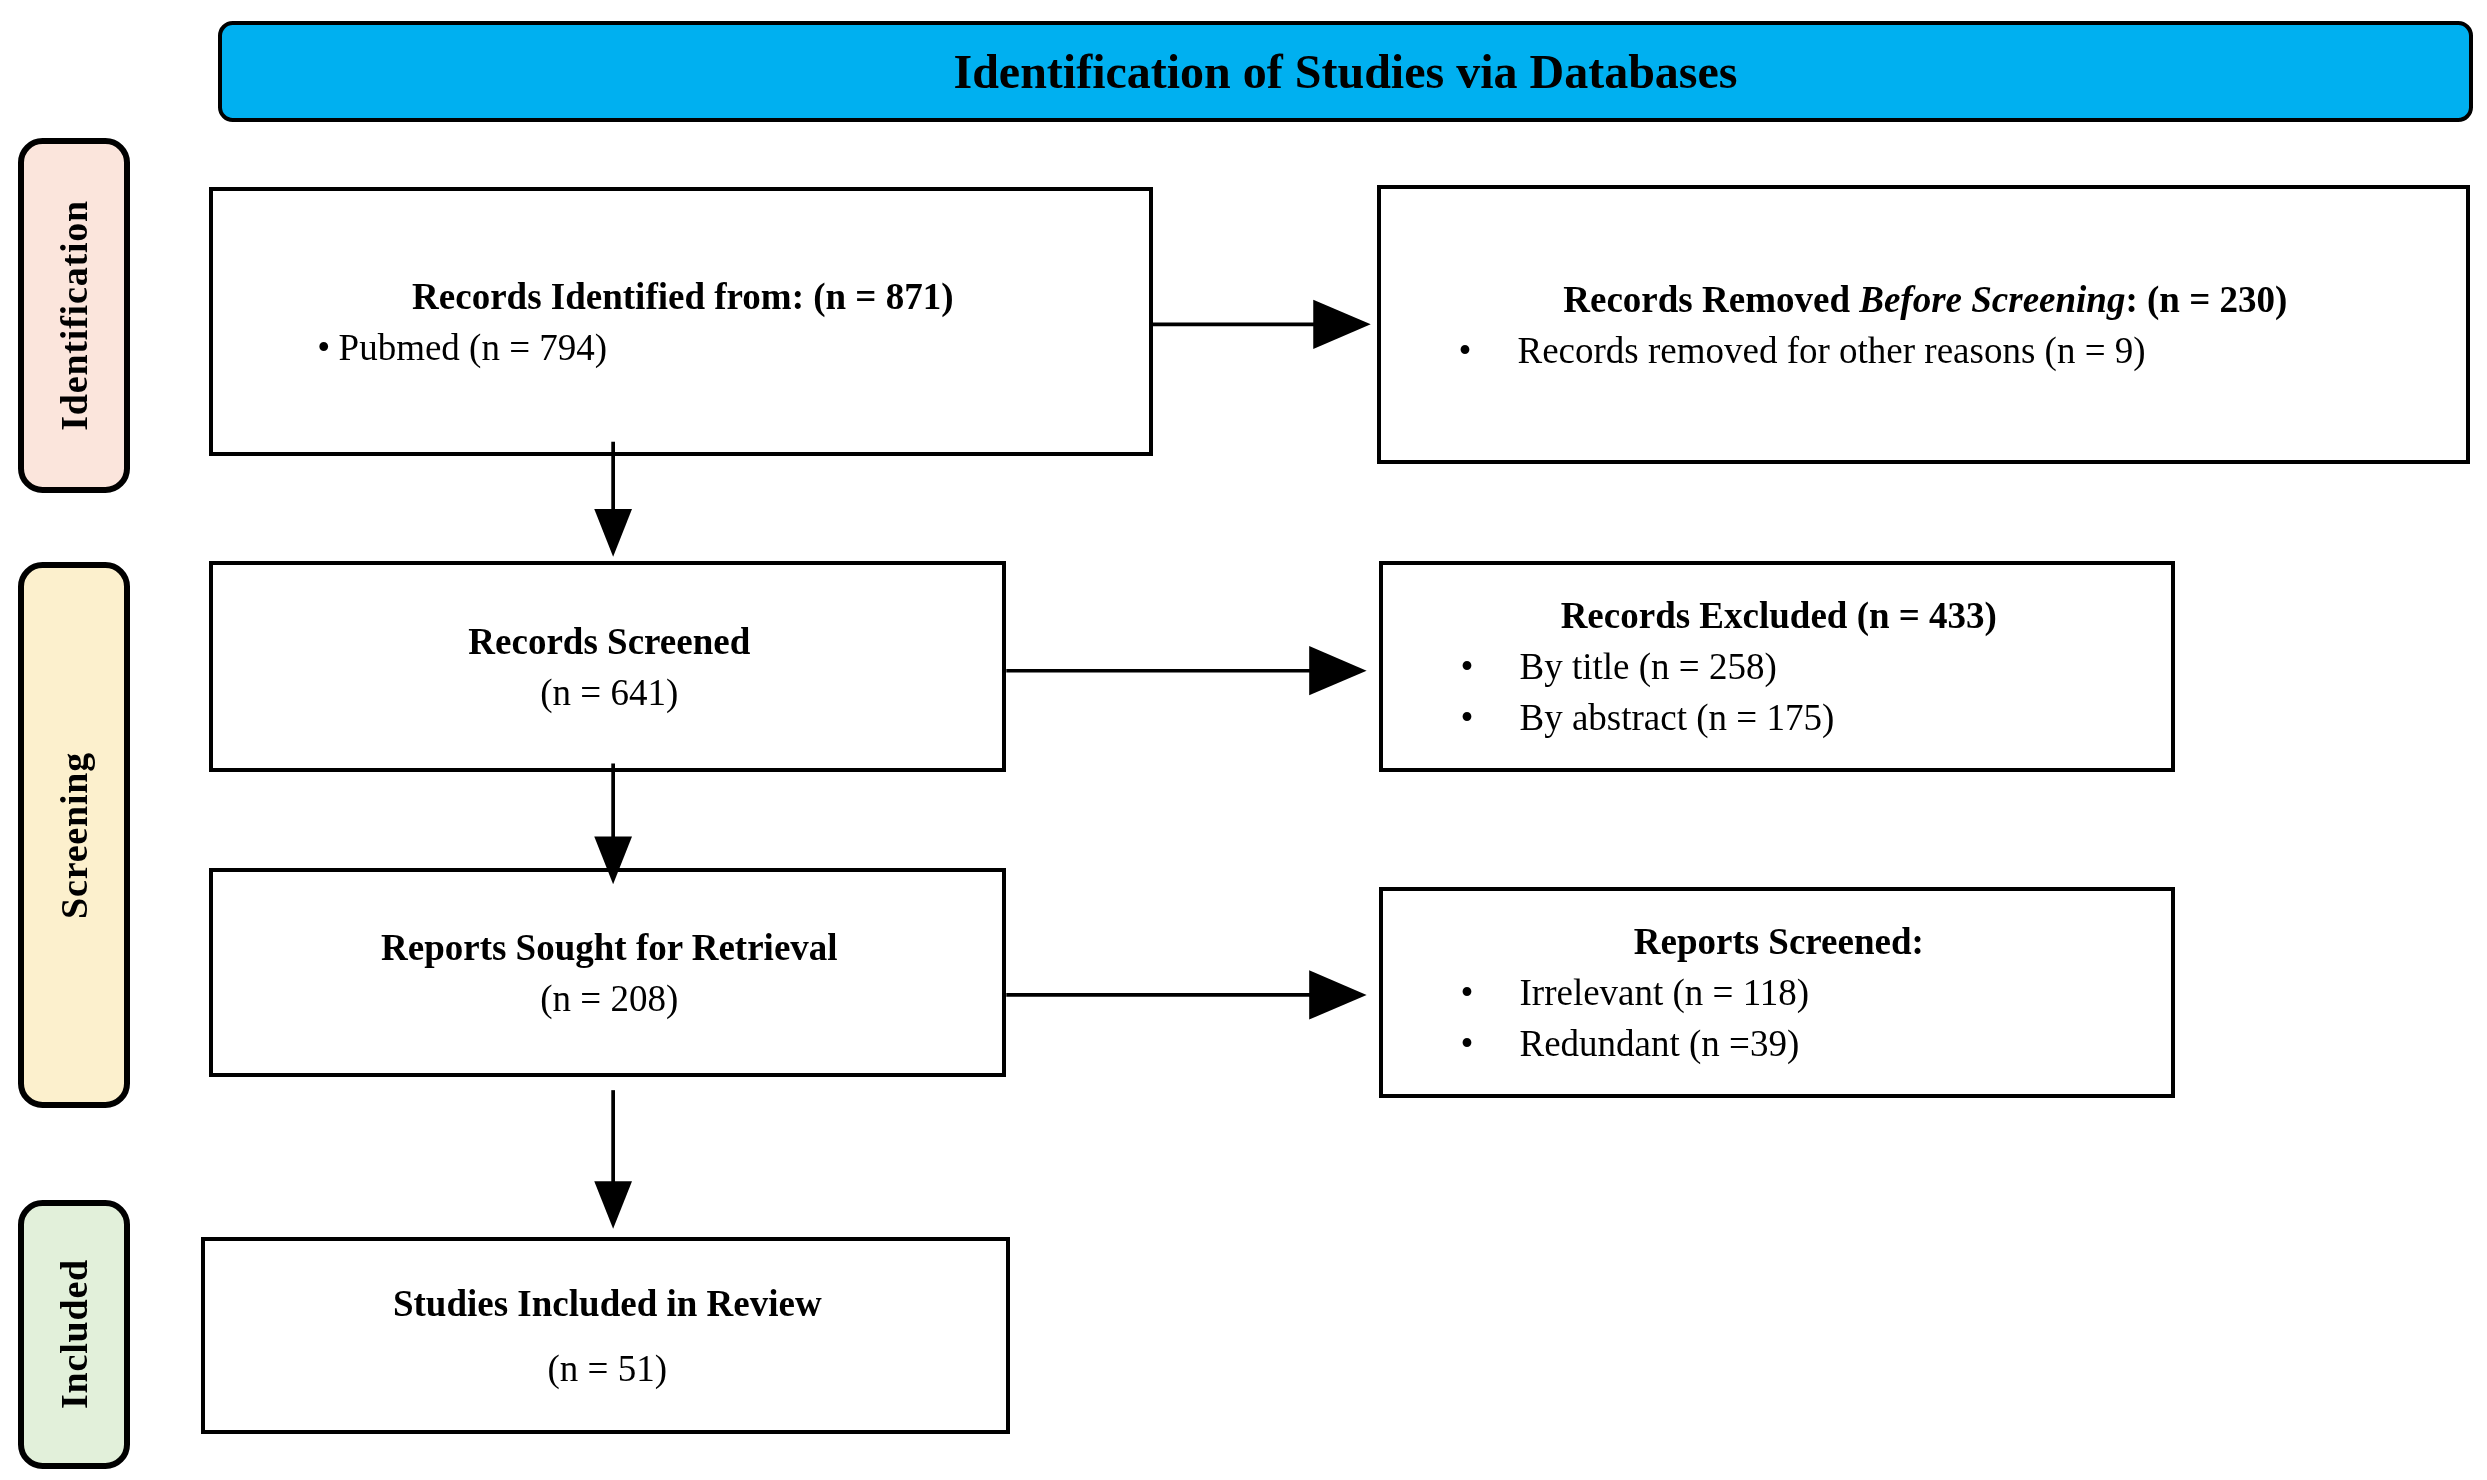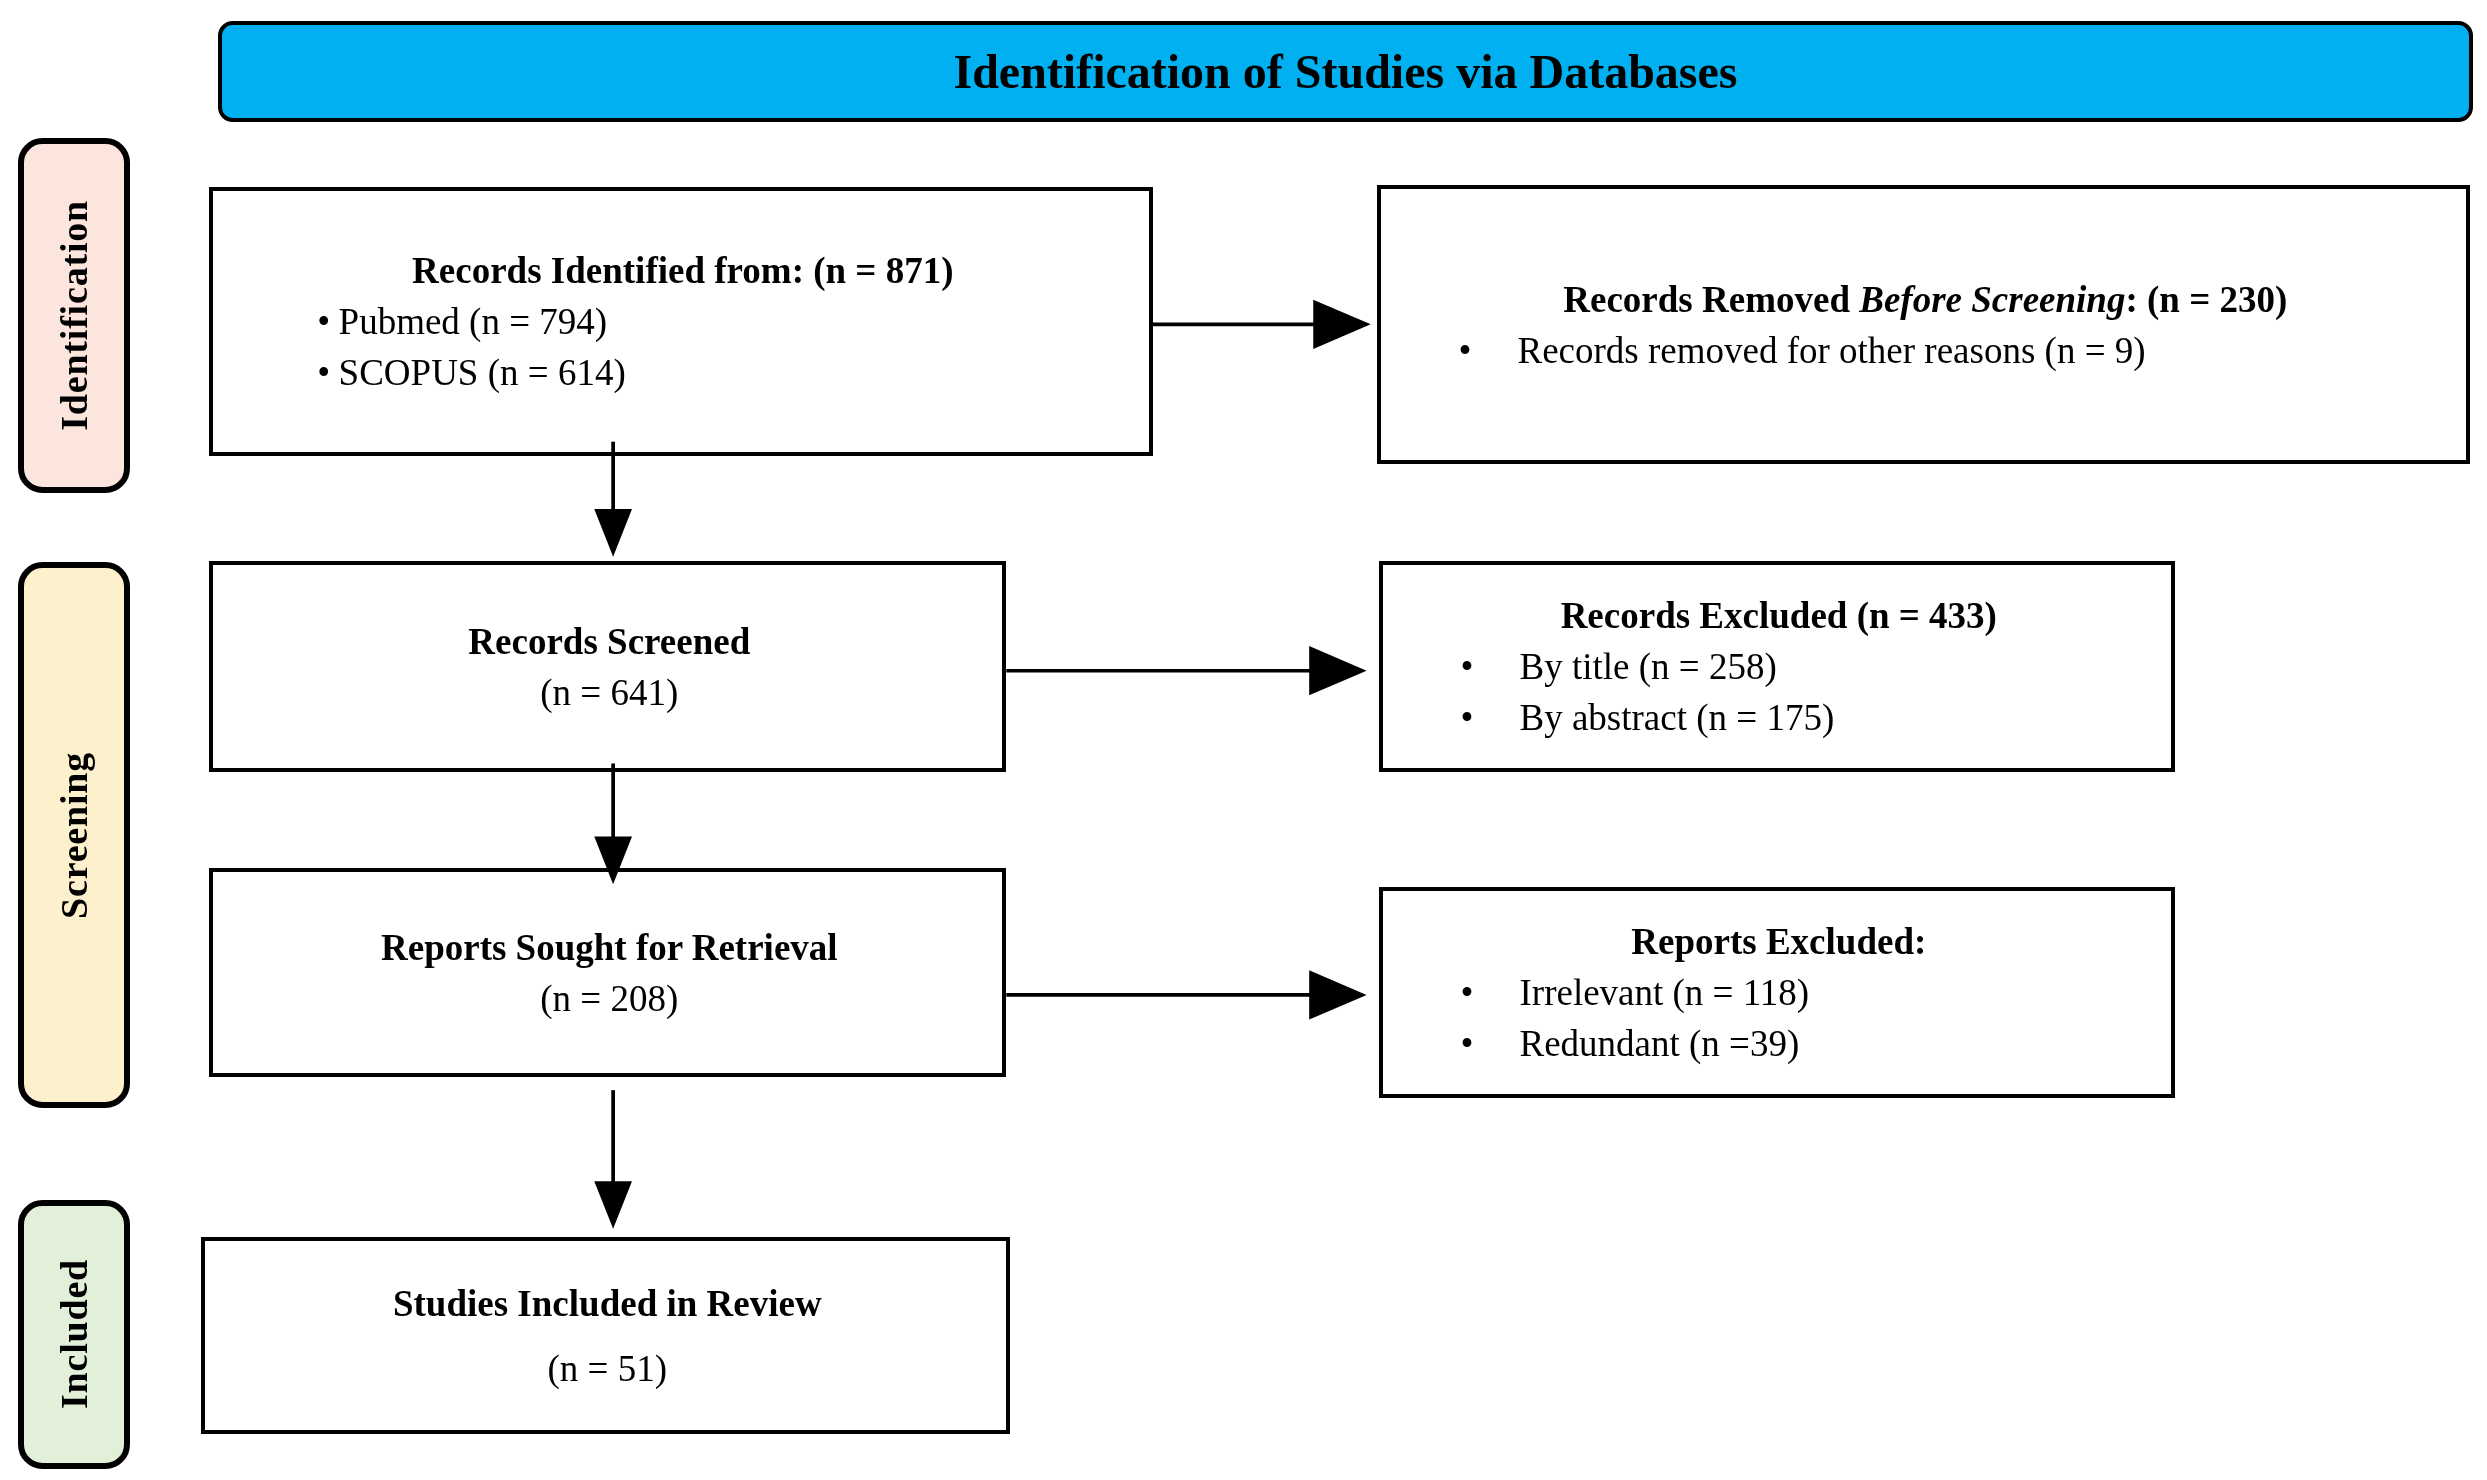--- a/index.html
+++ b/index.html
@@ -101,21 +101,20 @@
     <span class="vtext">Screening</span>
   </div>
   <div class="stage stage-included" style="background-color: rgb(226, 240, 218);">
     <span class="vtext">Included</span>
   </div>
 
   <div class="fbox box-records-identified">
     <div class="box-title">Records Identified from: (n = 871)</div>
     <ul class="list list-tight">
         <li>Pubmed (n = 794)</li>
-        <li>SCOPUS (n = 614)</li>
       </ul>
   </div>
 
   <div class="fbox box-records-removed">
     <div class="box-title">
       <span>Records Removed </span><em>Before Screening</em><span>: (n = 230)</span>
     </div>
     <ul class="list list-wide">
         <li>Records removed for other reasons (n = 9)</li>
       </ul>
@@ -133,21 +132,21 @@
         <li>By abstract (n = 175)</li>
       </ul>
   </div>
 
   <div class="fbox box-reports-sought">
     <div class="box-title">Reports Sought for Retrieval</div>
     <div class="box-count">(n = 208)</div>
   </div>
 
   <div class="fbox box-reports-excluded">
-    <div class="box-title">Reports Excluded:</div>
+    <div class="box-title">Reports Screened:</div>
     <ul class="list list-wide">
         <li>Irrelevant (n = 118)</li>
         <li>Redundant (n =39)</li>
       </ul>
   </div>
 
   <div class="fbox box-studies-included">
     <div class="box-title">Studies Included in Review</div>
     <div class="box-count">(n = 51)</div>
   </div>

